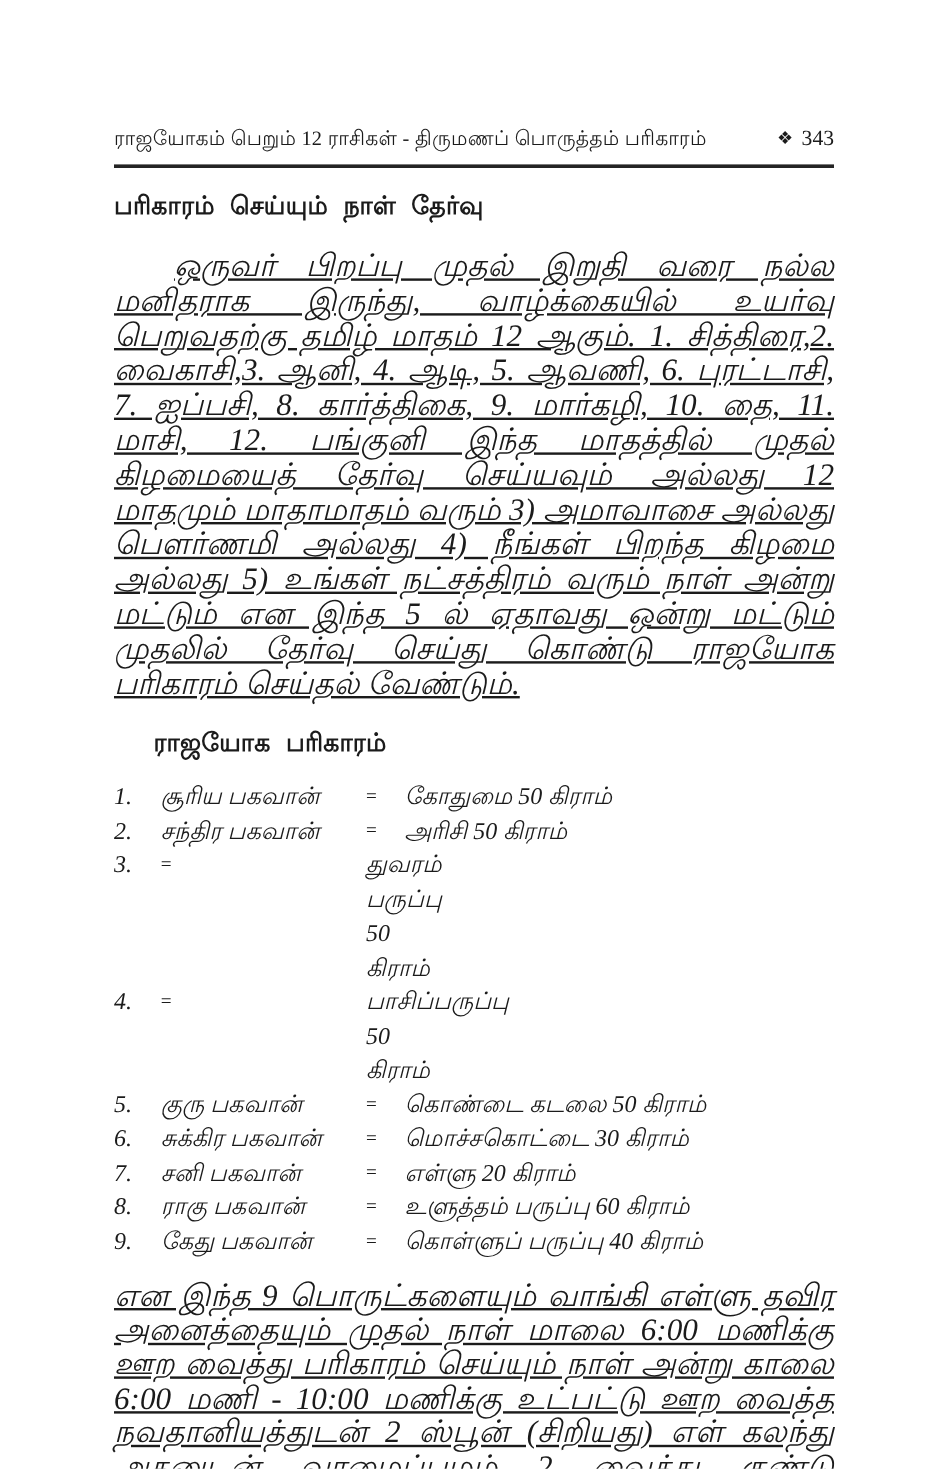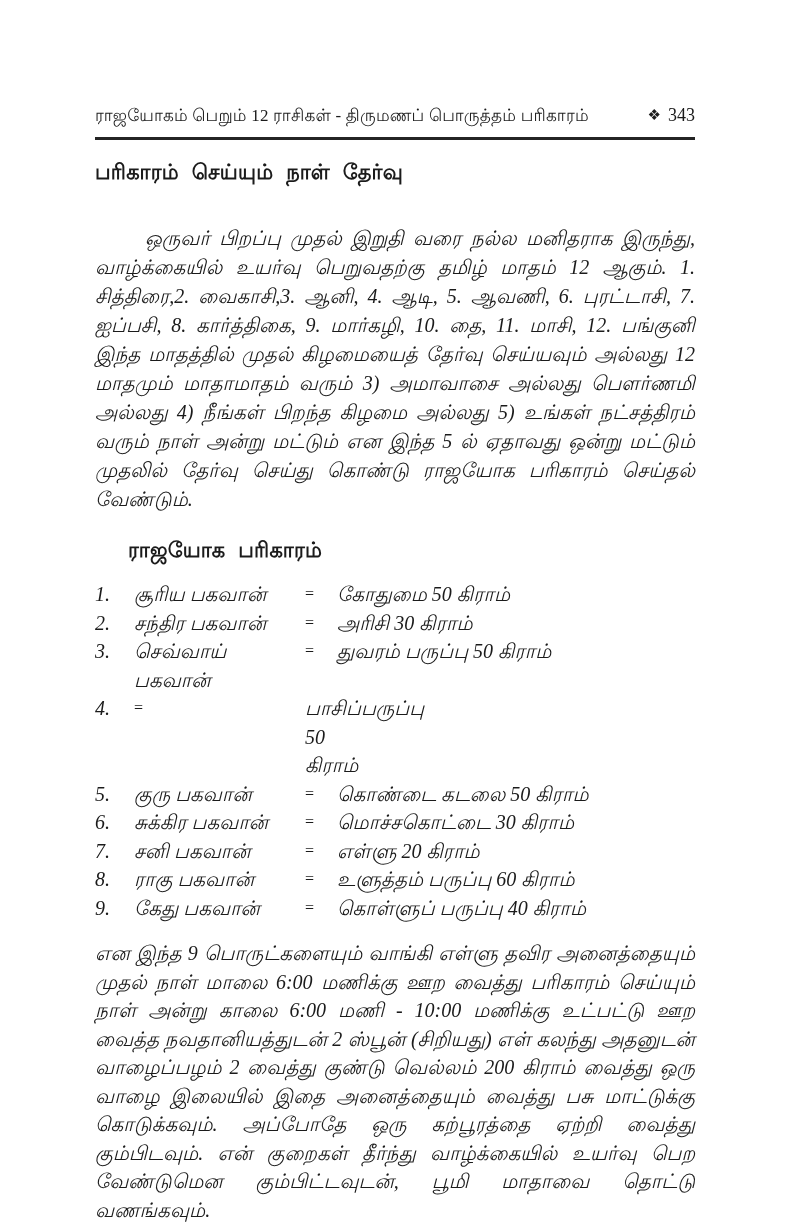--- a/index.html
+++ b/index.html
@@ -59,25 +59,26 @@
     line-height: 27px;
     margin: 20px 0 0 0;
     letter-spacing: 0.2px;
   }
   .section-heading.second {
     margin-top: 24px;
     margin-left: 33px;
   }
   
   .body-para {
-    font-size: 20px;
+    font-size: 26px;
     line-height: 29px;
     text-align: justify;
     font-style: italic;
-    margin: 37px 0 0 0;
+    margin: 20px 0 0 0;
+    text-decoration: underline;
   }
   .body-para.indented {
     text-indent: 50px;
   }
   .body-para.closing {
     margin-top: 17px;
     line-height: 28.5px;
   }
   
   .remedy-list {
@@ -122,25 +123,24 @@
     <div class="item-row">
       <span class="c-num">1.</span>
       <span class="c-deity">சூரிய பகவான்</span>
       <span class="c-eq">=</span>
       <span class="c-offering">கோதுமை 50 கிராம்</span>
     </div>
     <div class="item-row">
       <span class="c-num">2.</span>
       <span class="c-deity">சந்திர பகவான்</span>
       <span class="c-eq">=</span>
-      <span class="c-offering">அரிசி 30 கிராம்</span>
+      <span class="c-offering">அரிசி 50 கிராம்</span>
     </div>
     <div class="item-row">
       <span class="c-num">3.</span>
-      <span class="c-deity">செவ்வாய் பகவான்</span>
       <span class="c-eq">=</span>
       <span class="c-offering">துவரம் பருப்பு 50 கிராம்</span>
     </div>
     <div class="item-row">
       <span class="c-num">4.</span>
       <span class="c-eq">=</span>
       <span class="c-offering">பாசிப்பருப்பு 50 கிராம்</span>
     </div>
     <div class="item-row">
       <span class="c-num">5.</span>

